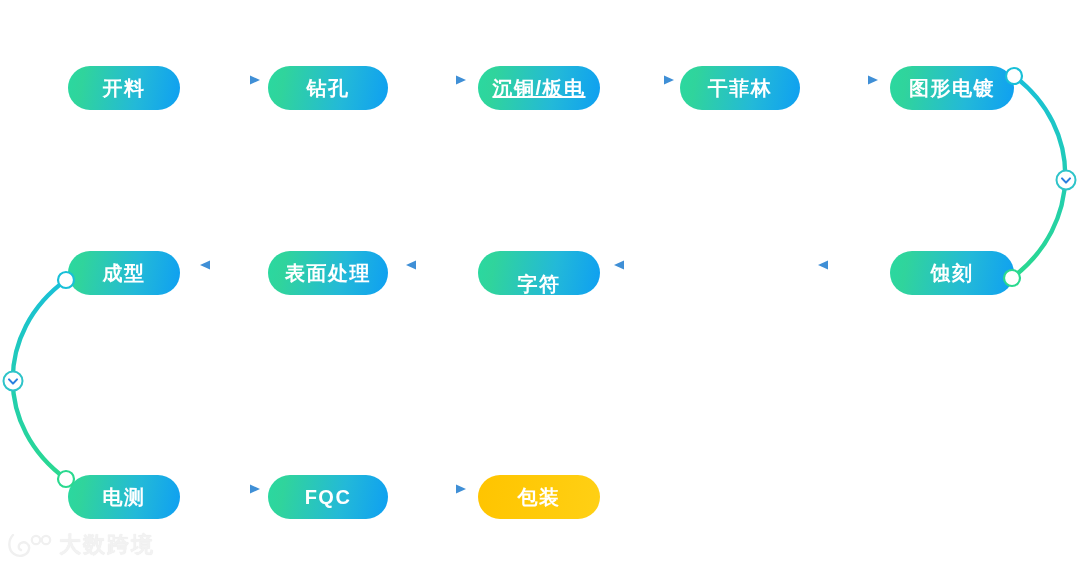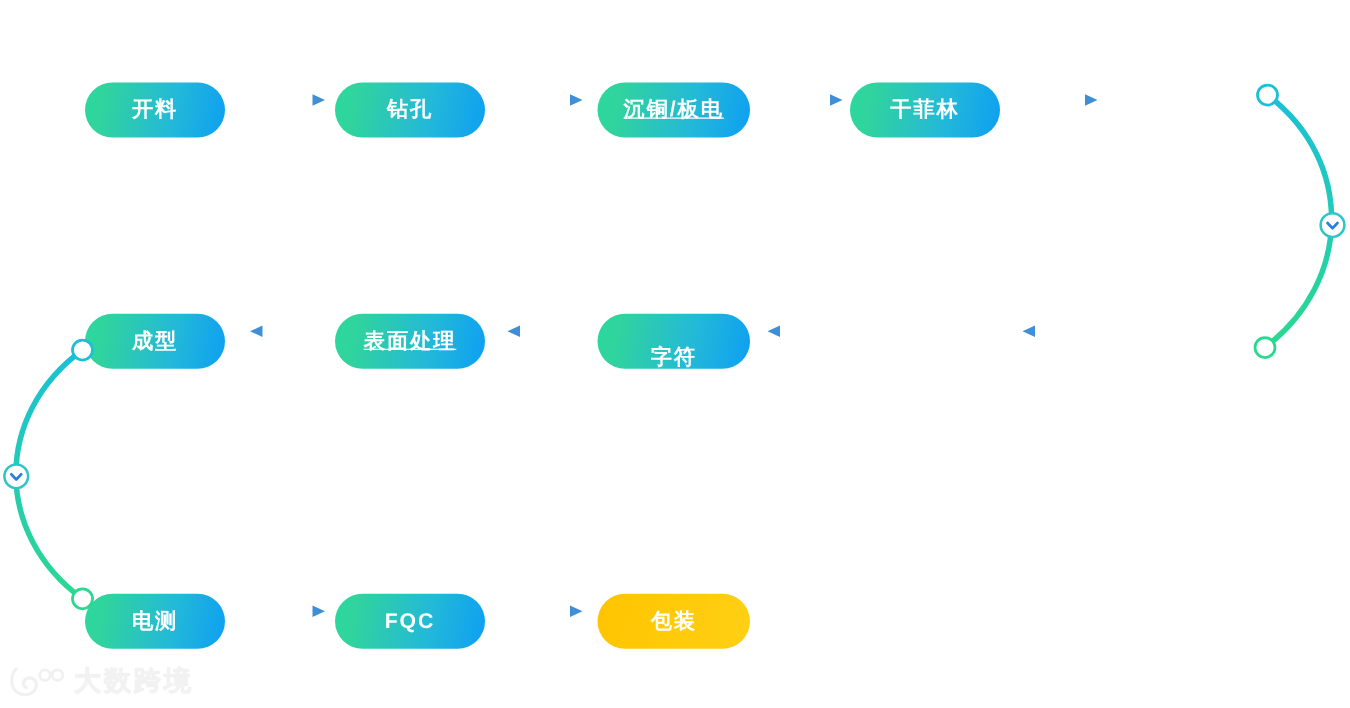--- a/index.html
+++ b/index.html
@@ -25,21 +25,21 @@
   
   .node {
     position: absolute;
     height: 44px;
     border-radius: 22px;
     display: flex;
     align-items: center;
     justify-content: center;
     box-sizing: border-box;
     color: #ffffff;
-    font-size: 17px;
+    font-size: 20px;
     font-weight: bold;
     letter-spacing: 1.5px;
     white-space: nowrap;
     background: linear-gradient(100deg, #2ad9a0 0%, #30d49c 14%, #23b9d8 62%, #0e9ff2 100%);
   }
   .node.accent-yellow {
     background: linear-gradient(100deg, #ffc400 0%, #ffc907 40%, #ffd015 100%);
   }
   .node .node-label {
     display: block;
@@ -94,20 +94,23 @@
     </div>
     <div class="node" style="left: 268px; top: 66px; width: 120px; justify-content: center;">
       <span class="node-label">钻孔</span>
     </div>
     <div class="node" style="left: 478px; top: 66px; width: 122px; text-decoration: underline;">
       <span class="node-label">沉铜/板电</span>
     </div>
     <div class="node" style="left: 680px; top: 66px; width: 120px;">
       <span class="node-label">干菲林</span>
     </div>
+    <div class="node" style="left: 890px; top: 66px; width: 124px;">
+      <span class="node-label">图形电镀</span>
+    </div>
     <div class="arrow" style="left: 200px; top: 72px; width: 60px;">
       <svg width="60" height="16" viewBox="0 0 60 16">
         <defs>
           <linearGradient id="ag-arrow-1" x1="0" y1="0" x2="1" y2="0">
             <stop offset="0" stop-color="#3f8fd6" stop-opacity="0.12"></stop>
             <stop offset="0.55" stop-color="#3f8fd6" stop-opacity="0.55"></stop>
             <stop offset="1" stop-color="#3f8fd6" stop-opacity="1"></stop>
           </linearGradient>
         </defs>
         <line x1="0" y1="8" x2="53" y2="8" stroke="url(#ag-arrow-1)" stroke-width="1.8" stroke-linecap="round"></line>
@@ -149,25 +152,28 @@
             <stop offset="1" stop-color="#3f8fd6" stop-opacity="1"></stop>
           </linearGradient>
         </defs>
         <line x1="0" y1="8" x2="53" y2="8" stroke="url(#ag-arrow-4)" stroke-width="1.8" stroke-linecap="round"></line>
         <path d="M 50 3.4000000000000004 L 60 8 L 50 12.6 Z" fill="#3f8fd6"></path>
       </svg>
     </div>
     <div class="node" style="left: 68px; top: 251px; width: 112px; font-family: Liberation Serif, serif;">
       <span class="node-label">成型</span>
     </div>
-    <div class="node" style="left: 268px; top: 251px; width: 120px; text-decoration: underline;">
+    <div class="node" style="left: 268px; top: 251px; width: 120px;">
       <span class="node-label">表面处理</span>
     </div>
     <div class="node" style="left: 478px; top: 251px; width: 122px; align-items: flex-end;">
       <span class="node-label">字符</span>
+    </div>
+    <div class="node" style="left: 890px; top: 251px; width: 124px;">
+      <span class="node-label">蚀刻</span>
     </div>
     <div class="arrow" style="left: 200px; top: 257px; width: 60px;">
       <svg width="60" height="16" viewBox="0 0 60 16">
         <defs>
           <linearGradient id="ag-arrow-5" x1="1" y1="0" x2="0" y2="0">
             <stop offset="0" stop-color="#3f8fd6" stop-opacity="0.12"></stop>
             <stop offset="0.55" stop-color="#3f8fd6" stop-opacity="0.55"></stop>
             <stop offset="1" stop-color="#3f8fd6" stop-opacity="1"></stop>
           </linearGradient>
         </defs>

